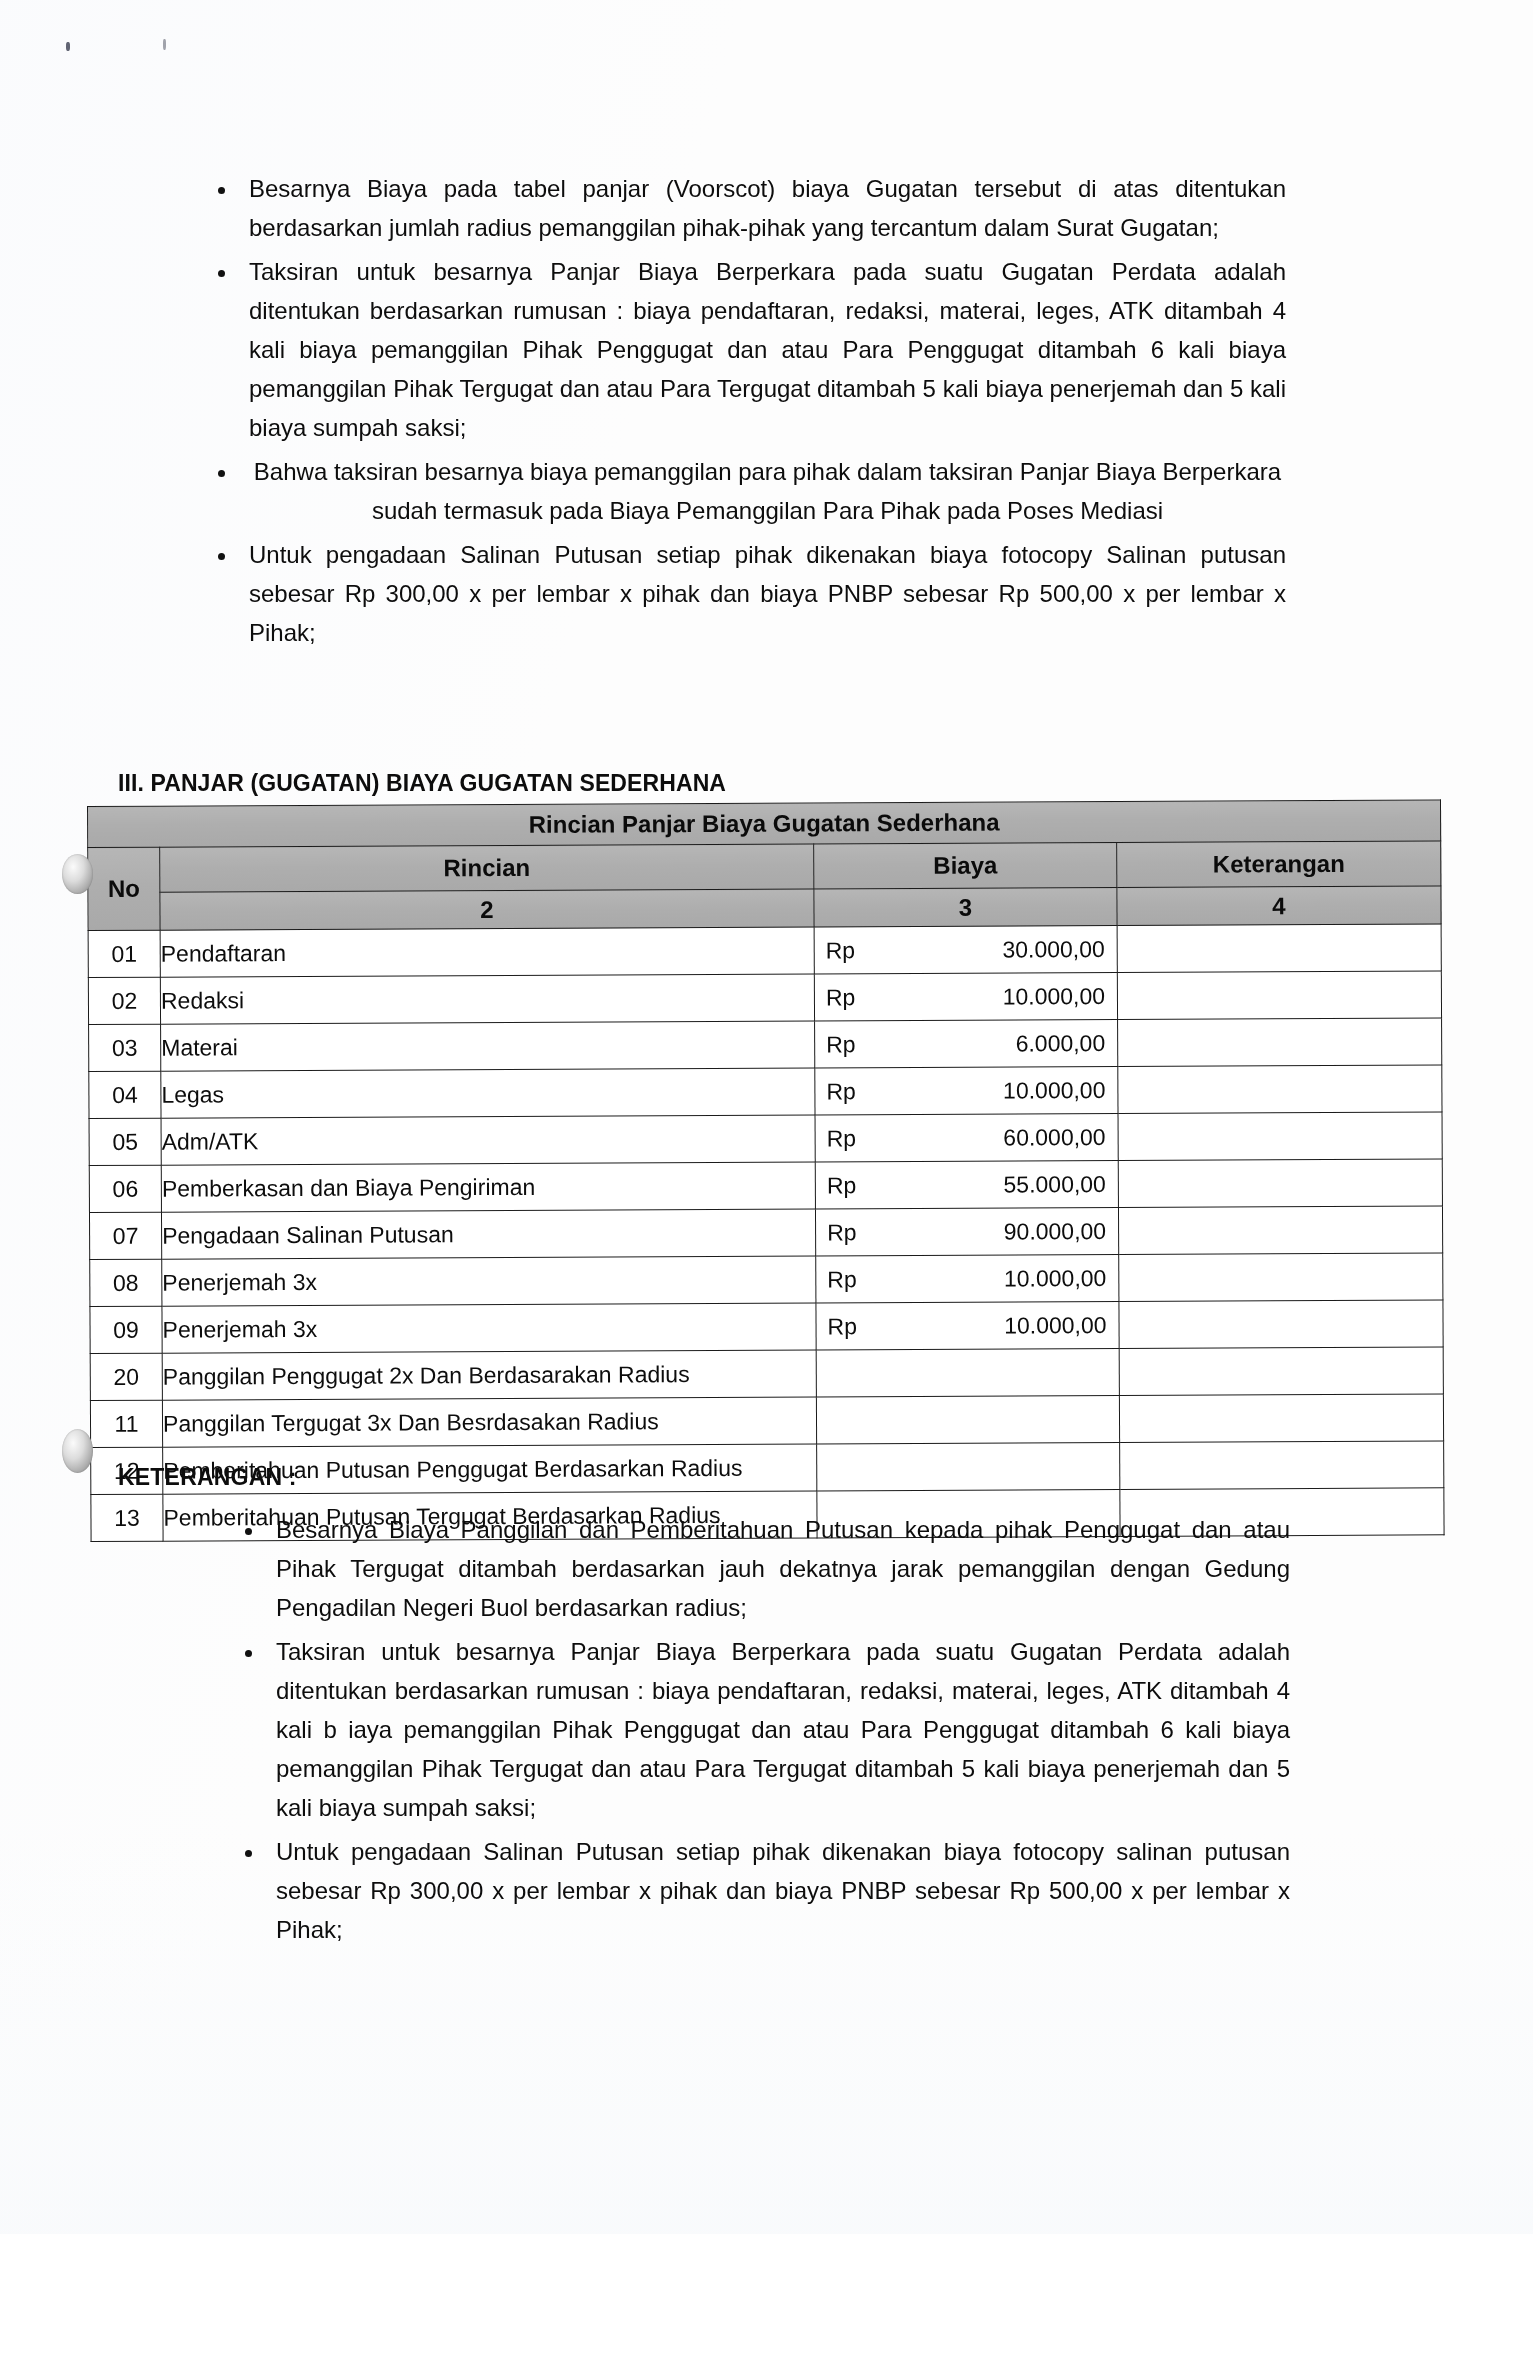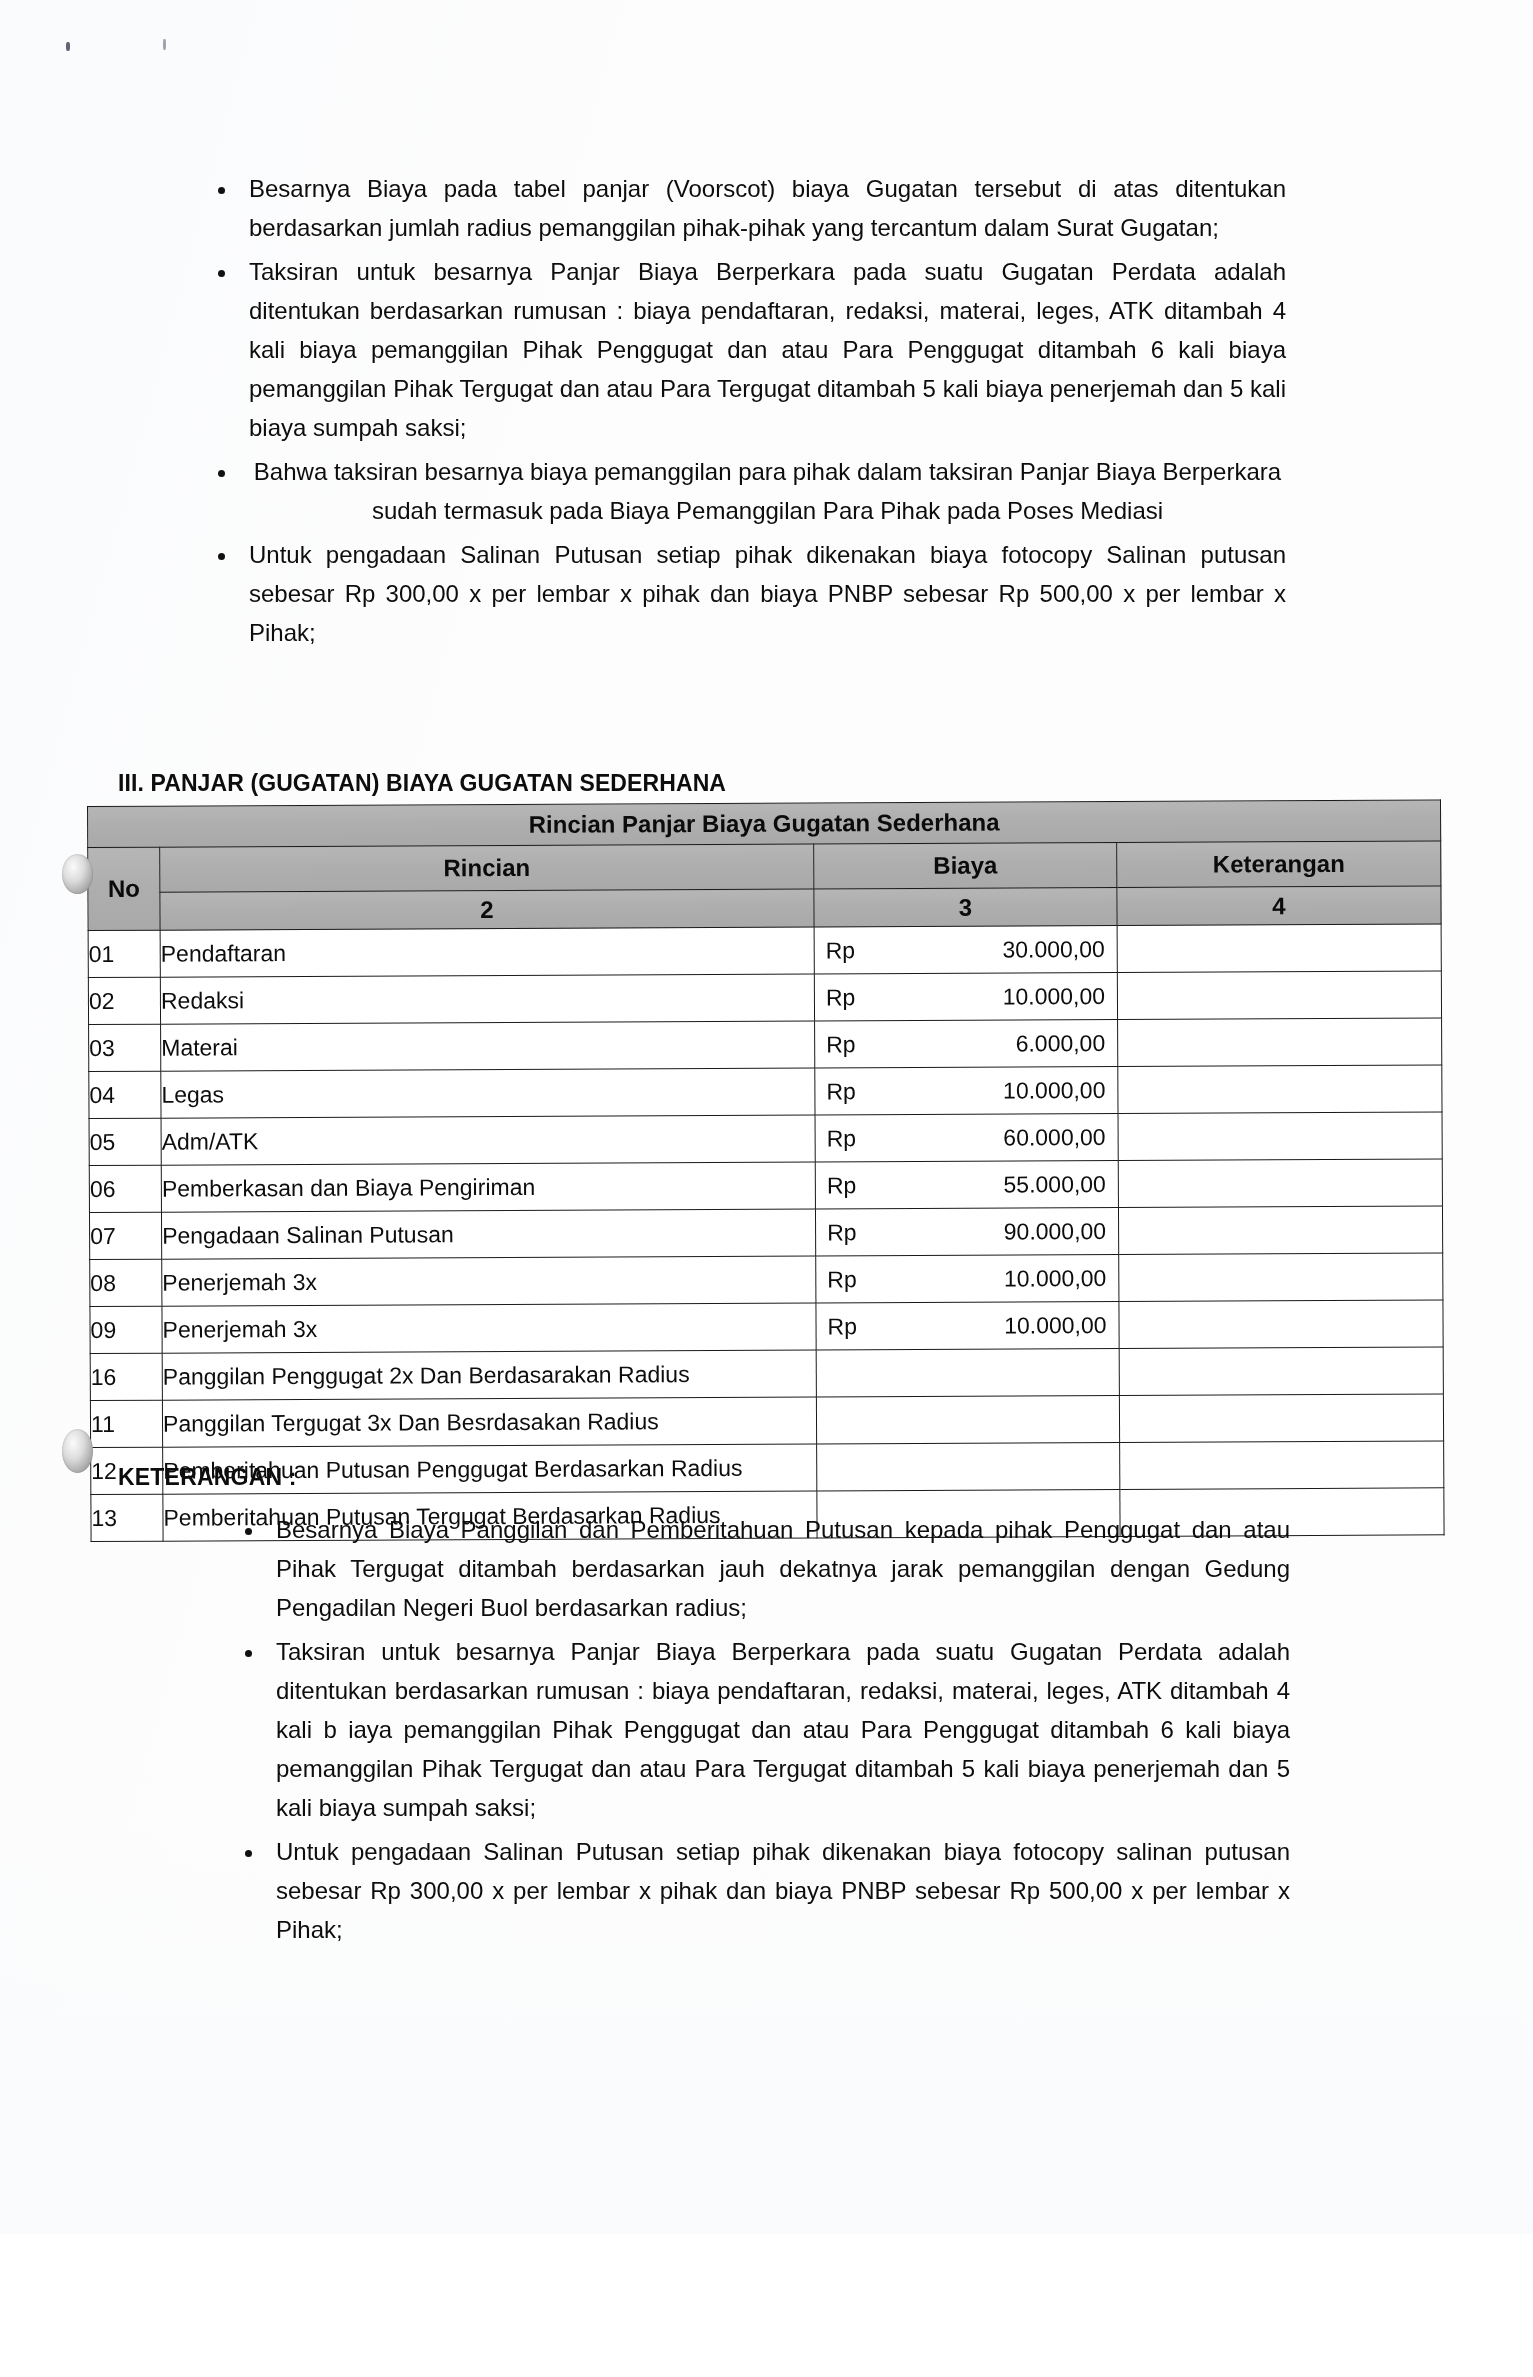--- a/index.html
+++ b/index.html
@@ -109,21 +109,21 @@
   .th-title { height: 40px; font-size: 24px; }
   .th-label { height: 44px; font-size: 24px; }
   .th-num   { height: 37px; font-size: 24px; font-weight: bold; }
 
   col.c-no   { width: 72px;  }
   col.c-rin  { width: 654px; }
   col.c-bia  { width: 303px; }
   col.c-ket  { width: 324px; }
 
   table.panjar tbody td { height: 46px; background: #ffffff; }
-  td.no      { text-align: left; font-size: 23px; }
+  td.no      { text-align: center; font-size: 23px; }
   td.rincian { text-align: left; padding-left: 13px; font-size: 23px; }
   td.biaya   { padding: 0; }
   td.ket     { }
 
   .amount {
     display: flex;
     justify-content: space-between;
     align-items: flex-start;
     padding: 0.9px 12px 0 11px;
     font-size: 23px;
@@ -295,21 +295,21 @@
             <td class="rincian">Penerjemah 3x</td>
             <td class="biaya">
               <div class="amount">
                 <span class="cur">Rp</span>
                 <span class="val">10.000,00</span>
               </div>
             </td>
             <td class="ket"></td>
           </tr>
           <tr>
-            <td class="no">16</td>
+            <td class="no">20</td>
             <td class="rincian">Panggilan Penggugat 2x Dan Berdasarakan Radius</td>
             <td class="biaya"></td>
             <td class="ket"></td>
           </tr>
           <tr>
             <td class="no">11</td>
             <td class="rincian">Panggilan Tergugat 3x Dan Besrdasakan  Radius</td>
             <td class="biaya"></td>
             <td class="ket"></td>
           </tr>

